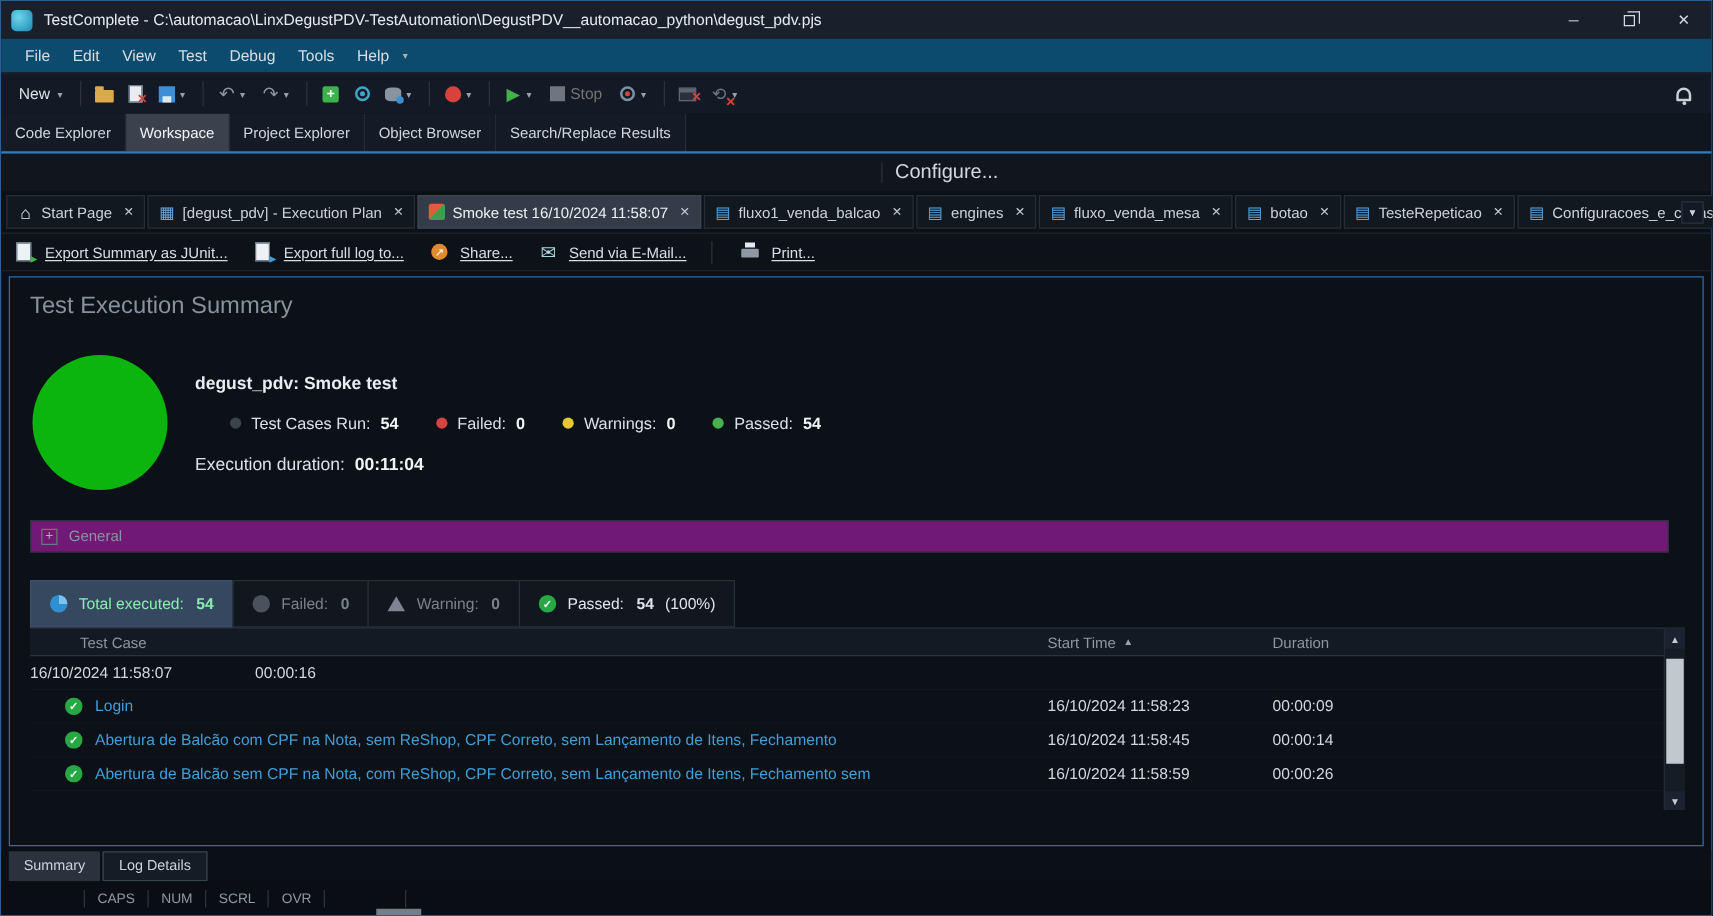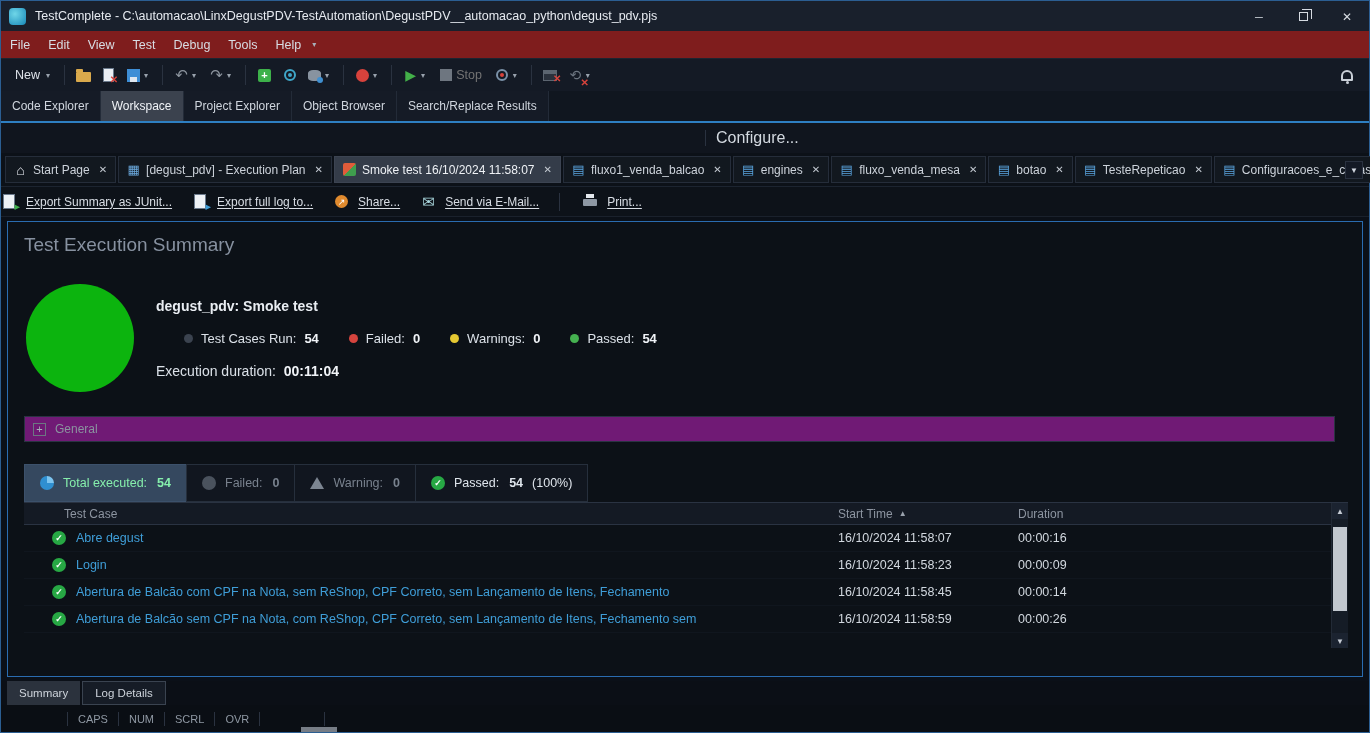--- a/index.html
+++ b/index.html
@@ -15,21 +15,21 @@
   .title { font-size:12.5px; color:#e6eaf0; white-space:nowrap; }
   .win-controls { margin-left:auto; display:flex; height:30px; }
   .win-btn { width:44px; height:30px; display:flex; align-items:center; justify-content:center; color:#d6dbe2; }
   .glyph-min::before { content:'─'; font-size:11px; }
   .glyph-restore { width:9px; height:9px; border:1px solid #d6dbe2; position:relative; }
   .glyph-restore::before { content:''; position:absolute; left:2px; top:-4px; width:9px; height:9px;
                            border:1px solid #d6dbe2; border-bottom:none; border-left:none; }
   .glyph-close::before { content:'✕'; font-size:12px; }
 
   
-  .menubar { height:27px; background:#7f1d1d; display:flex; align-items:center; flex:none; }
+  .menubar { height:27px; background:#0c4a6e; display:flex; align-items:center; padding-left:10px; flex:none; }
   .menu-item { padding:4px 9px; font-size:12.5px; color:#d8dde4; }
   .menu-caret { color:#a8b0ba; font-size:8px; margin-left:2px; }
 
   
   .toolbar { height:33px; background:#141a25; display:flex; align-items:center; padding:0 10px 0 8px;
              border-top:1px solid #1d2430; flex:none; }
   .tb-btn { display:flex; align-items:center; padding:3px 4px; }
   .tb-label { font-size:12.5px; color:#dde2e9; margin:0 4px 0 2px; }
   .tb-label.dim { color:#737373; }
   .tb-sep { width:1px; height:20px; background:#2a3240; margin:0 6px; flex:none; }
@@ -91,21 +91,21 @@
   .i-log { background:linear-gradient(135deg,#e05c3a 0 50%,#3f9e4d 50%); border-radius:2px; }
   .i-script::before { content:'▤'; color:#5aa5e0; }
   .dclose { font-size:10px; color:#c3c9d1; margin-left:3px; }
   .dclose::before { content:'✕'; }
   .doctabs-caret { position:absolute; right:6px; top:8px; width:18px; height:18px; display:flex;
                    align-items:center; justify-content:center; color:#cfd5dd; font-size:8px;
                    border:1px solid #2a3240; background:#141a25; }
   .doctabs-caret::before { content:'▼'; }
 
   
-  .actionsbar { height:30px; background:#0d1219; display:flex; align-items:center; 
+  .actionsbar { height:30px; background:#0d1219; display:flex; align-items:center; padding-left:10px;
                 gap:20px; border-bottom:1px solid #1a212c; flex:none; }
   .action { display:flex; align-items:center; gap:8px; font-size:12px; color:#d9dee5; }
   .action-label { text-decoration:underline; text-underline-offset:2px; }
   .action.has-sep::before { content:''; width:1px; height:18px; background:#2a3240; margin-right:14px; }
   .a-ic { width:17px; height:17px; position:relative; display:inline-block; flex:none; }
   .i-exportjunit::before, .i-exportlog::before { content:''; position:absolute; left:2px; top:1px; width:10px;
         height:13px; background:#eef2f6; border:1px solid #6b7a8c; }
   .i-exportjunit::after { content:'▸'; position:absolute; right:-2px; bottom:-3px; color:#43b24e; font-size:11px; }
   .i-exportlog::after { content:'▸'; position:absolute; right:-2px; bottom:-3px; color:#3f9ed8; font-size:11px; }
   .i-share::before { content:''; position:absolute; inset:2px; background:#e08a2e; border-radius:50%; }
@@ -512,24 +512,20 @@
         <span class="th-name">Test Case</span>
         <span class="th-start">
           <span>Start Time</span>
           <span class="sort-ic"></span>
         </span>
         <span class="th-dur">Duration</span>
       </div>
       <div>
 
           <div class="trow">
-            <span class="td-name">
-              <span class="row-ic"></span>
-              <span>Abre degust</span>
-            </span>
             <span class="td-start">16/10/2024 11:58:07</span>
             <span class="td-dur">00:00:16</span>
           </div>
 
           <div class="trow">
             <span class="td-name">
               <span class="row-ic"></span>
               <span>Login</span>
             </span>
             <span class="td-start">16/10/2024 11:58:23</span>

